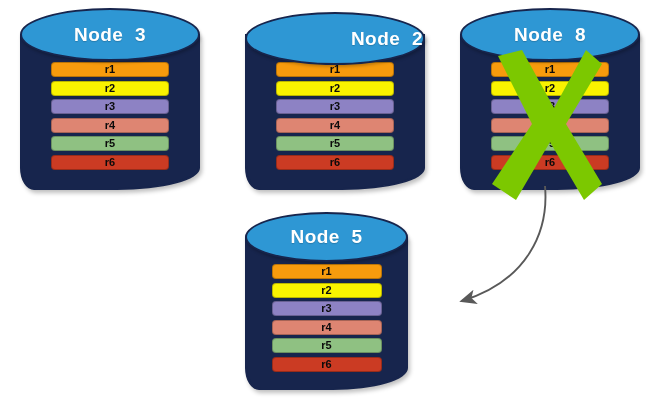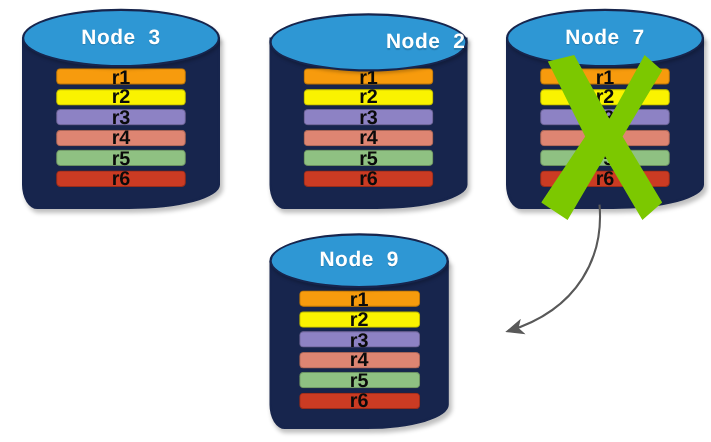--- a/index.html
+++ b/index.html
@@ -52,21 +52,21 @@
   .row{
     position:relative;
     height:15px;
     margin:0 auto 3.5px auto;
     border-radius:4px;
     display:flex;align-items:center;justify-content:center;
     box-sizing:border-box;
     border:1px solid rgba(0,0,0,0.25);
   }
   .row-label{
-    font-size:18px;
+    font-size:11px;
     font-weight:bold;
     color:#0b0b0b;
     line-height:1;
   }
 
   
   .xmark{position:absolute;pointer-events:none;}
 
   
   .arrow{position:absolute;left:0;top:0;}
@@ -152,21 +152,21 @@
         <span class="row-label">r4</span>
       </div>
       <div class="row" style="width:118px;background:#8FC182;">
         <span class="row-label">r5</span>
       </div>
       <div class="row" style="width:118px;background:#CB3B23;">
         <span class="row-label">r6</span>
       </div>
     </div>
     <div class="lid" style="left:0px;top:0px;width:180px;height:53px;">
-      <span class="lid-label">Node  7</span>
+      <span class="lid-label">Node  8</span>
     </div>
     <svg class="xmark" width="110" height="150" viewBox="0 0 110 150" style="left:32px;top:42px;">
       <g fill="#7CC800">
         <polygon points="6,6 30,0 62,58 94,0 110,14 74,74 110,134 92,150 58,92 24,150 0,134 40,74"></polygon>
       </g>
     </svg>
   </div>
 
   <div class="node" style="left:245px;top:212px;width:163px;height:178px;">
     <div class="body" style="top:25px;height:153px;">
@@ -186,21 +186,21 @@
         <span class="row-label">r4</span>
       </div>
       <div class="row" style="width:110px;background:#8FC182;">
         <span class="row-label">r5</span>
       </div>
       <div class="row" style="width:110px;background:#CB3B23;">
         <span class="row-label">r6</span>
       </div>
     </div>
     <div class="lid" style="left:0px;top:0px;width:163px;height:50px;">
-      <span class="lid-label">Node  9</span>
+      <span class="lid-label">Node  5</span>
     </div>
   </div>
 
   <svg class="arrow" width="646" height="402" viewBox="0 0 646 402">
     <defs>
       <marker id="ah" markerWidth="9" markerHeight="9" refX="7.5" refY="4.5" orient="auto" markerUnits="strokeWidth">
         <path d="M9,4.5 L0,8.4 L2.3,4.5 L0,0.6 Z" fill="#595959"></path>
       </marker>
     </defs>
     <path d="M545,186 C549,232 527,281 462,301" fill="none" stroke="#595959" stroke-width="1.9" marker-end="url(#ah)"></path>

